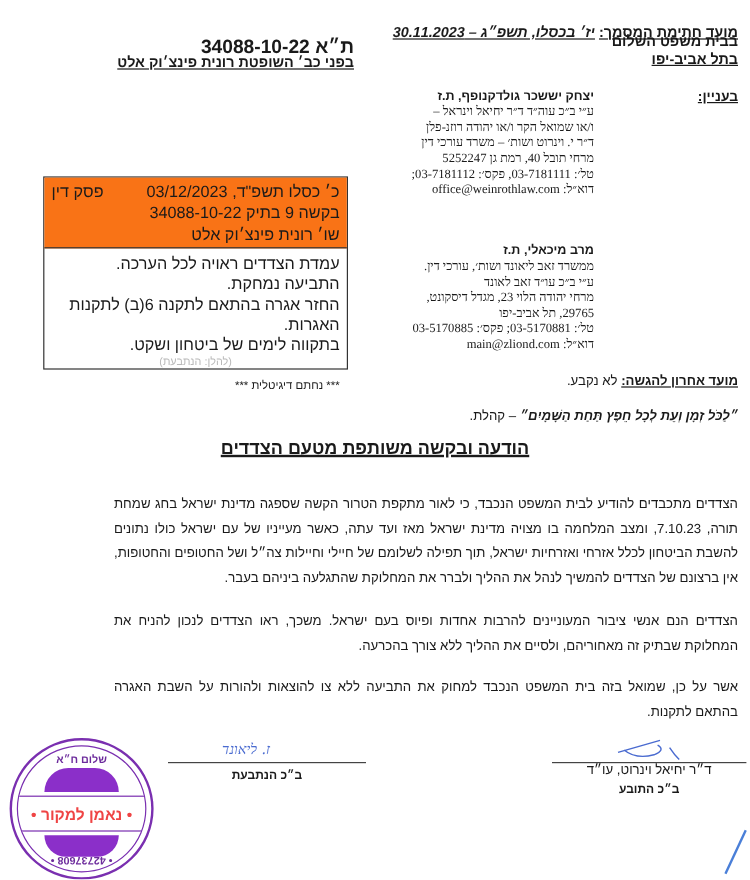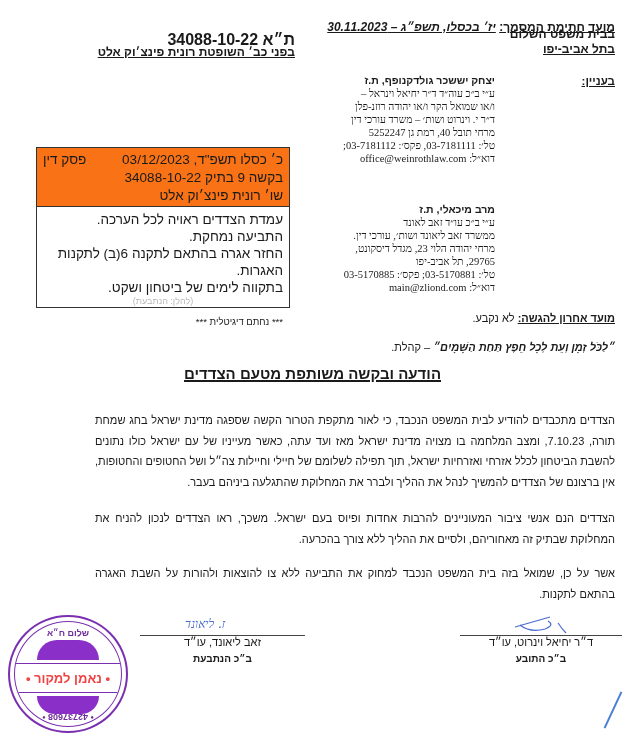--- a/index.html
+++ b/index.html
@@ -85,22 +85,22 @@
   <div>ע״י ב״כ עוה״ד ד״ר יחיאל וינראל –</div>
   <div>ו/או שמואל הקר ו/או יהודה רוזנ-פלן</div>
   <div>ד״ר י. וינרוט ושות׳ – משרד עורכי דין</div>
   <div>מרחי תובל 40, רמת גן 5252247</div>
   <div>טל׳: 03-7181111, פקס׳: 03-7181112;</div>
   <div>דוא״ל: office@weinrothlaw.com</div>
 </div>
 
 <div class="abs party defendant">
   <div class="name">מרב מיכאלי, ת.ז</div>
+  <div>ממשרד זאב ליאונד ושות׳, עורכי דין.</div>
   <div>ע״י ב״כ עו״ד זאב לאונד</div>
-  <div>ממשרד זאב ליאונד ושות׳, עורכי דין.</div>
   <div>מרחי יהודה הלוי 23, מגדל דיסקונט,</div>
   <div>29765, תל אביב-יפו</div>
   <div>טל׳: 03-5170881; פקס׳: 03-5170885</div>
   <div>דוא״ל: main@zliond.com</div>
 </div>
 
 <div class="abs decision">
   <div class="decision-top">
     <div class="type">פסק דין</div>
     <div class="line">כ׳ כסלו תשפ"ד, 03/12/2023</div>
@@ -142,21 +142,20 @@
   <div class="sig-line"></div>
   <div>ד״ר יחיאל וינרוט, עו״ד</div>
   <div class="sig-role">ב״כ התובע</div>
 </div>
 
 <div class="abs sig-block sig-left">
   <div class="scribble">
     <span style="position:absolute;left:45px;top:4px;font-style:italic;color:#4a6bd0;font-size:12px;font-family:'DejaVu Serif',serif;">ז. ליאונד</span>
   </div>
   <div class="sig-line"></div>
-  <div>זאב ליאונד, עו״ד</div>
   <div class="sig-role">ב״כ הנתבעת</div>
 </div>
 
 <div class="abs stamp">
   <div class="stamp-inner">
     <div class="stamp-top-text">שלום ח״א</div>
     <div class="stamp-half-top"></div>
     <div class="stamp-band">• נאמן למקור •</div>
     <div class="stamp-half-bot"></div>
     <div class="stamp-num">• 42737608 •</div>

